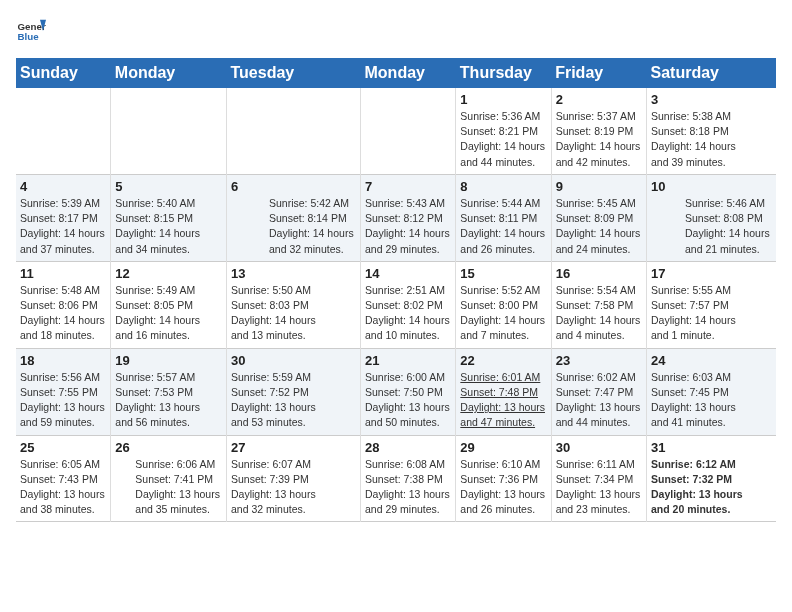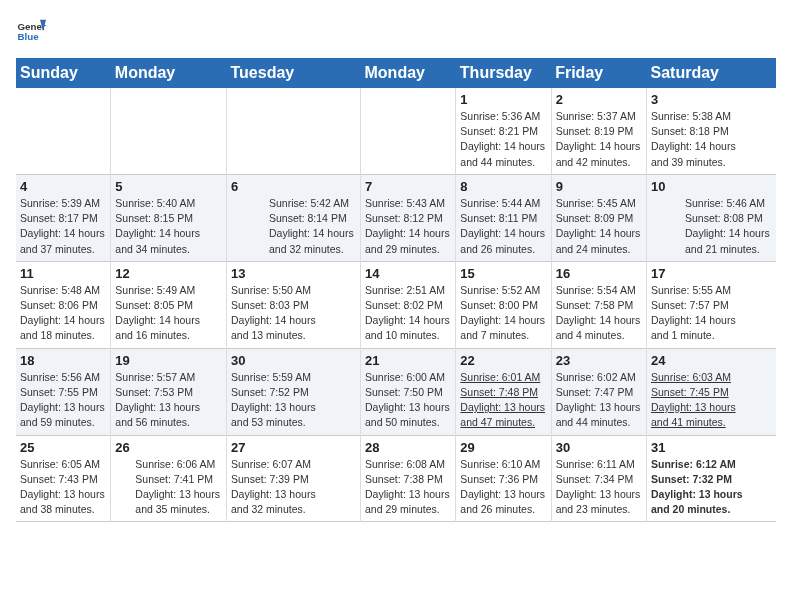--- a/index.html
+++ b/index.html
@@ -273,21 +273,21 @@
         </td>
         <td>
           <div class="day-num">23</div>
           <div class="day-info" style="white-space: pre-line;">Sunrise: 6:02 AM
 Sunset: 7:47 PM
 Daylight: 13 hours
 and 44 minutes.</div>
         </td>
         <td>
           <div class="day-num">24</div>
-          <div class="day-info" style="white-space: pre-line; text-decoration: underline;">Sunrise: 6:03 AM
+          <div class="day-info" style="white-space: pre-line;">Sunrise: 6:03 AM
 Sunset: 7:45 PM
 Daylight: 13 hours
 and 41 minutes.</div>
         </td>
       </tr>
       <tr>
         <td>
           <div class="day-num">25</div>
           <div class="day-info" style="white-space: pre-line;">Sunrise: 6:05 AM
 Sunset: 7:43 PM

